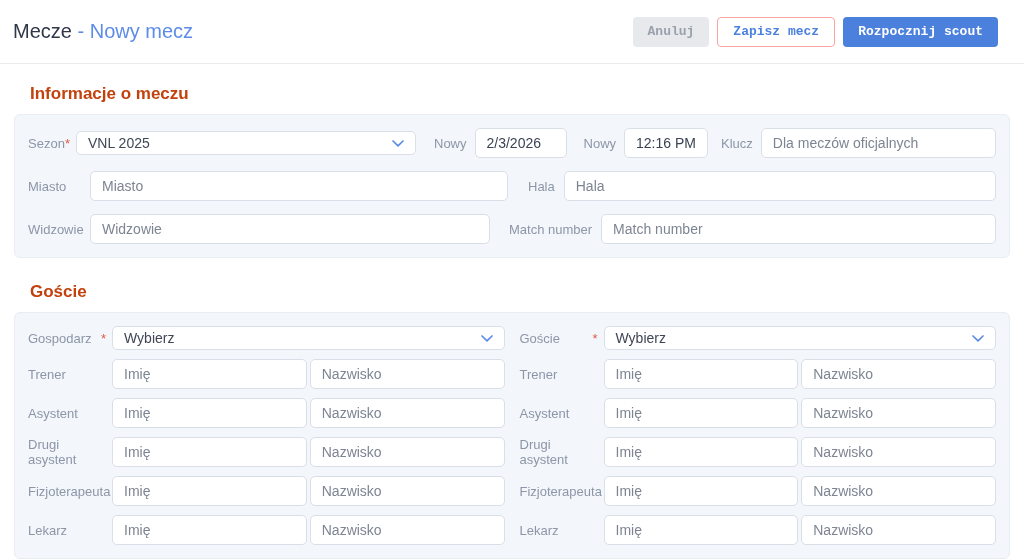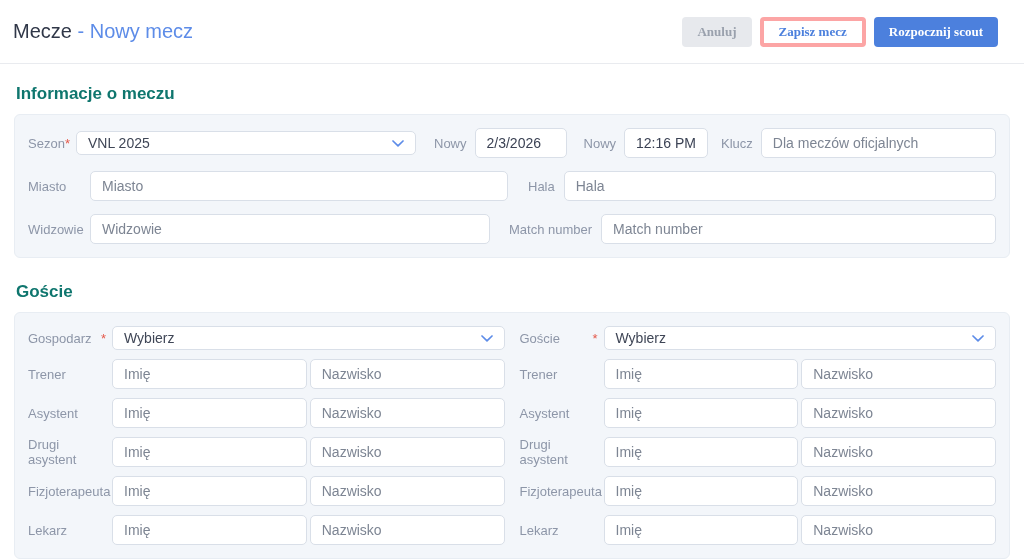--- a/index.html
+++ b/index.html
@@ -15,31 +15,31 @@
     height: 64px;
     display: flex; align-items: center; justify-content: space-between;
     padding: 0 26px 0 13px;
     border-bottom: 1px solid #e9ebef;
   }
   .page-title { font-size: 20px; font-weight: 500; color: #303748; margin: 0; white-space: nowrap; }
   .page-subtitle { color: var(--title-blue, #5d8ce8); font-weight: 500; }
   .topbar-actions { display: flex; gap: 8px; }
   .btn {
     height: 30px; padding: 0 15px; border-radius: 4px;
-    font-family: Liberation Serif, serif; font-size: 13px; font-weight: 600;
+    font-family: Liberation Mono, monospace; font-size: 13px; font-weight: 600;
     border: none; cursor: pointer; white-space: nowrap;
   }
   .btn-cancel { background: #e7e9ed; color: #9aa1ad; }
-  .btn-save   { background: #ffffff; border: 4px solid #fca5a5; color: var(--accent-blue, #4c80dd); }
+  .btn-save   { background: #ffffff; border: 1px solid #fca5a5; color: var(--accent-blue, #4c80dd); }
   .btn-start  { background: var(--accent-blue, #4c80dd); color: #ffffff; }
   
   main { padding: 0 14px; }
   .section-heading {
-    font-size: 17px; font-weight: 700; color: #0f766e;
-    margin: 20px 0 10px 2px;
+    font-size: 17px; font-weight: 700; color: #c2410c;
+    margin: 20px 0 10px 16px;
   }
   .section-heading.second { margin-top: 24px; }
   .panel {
     background: var(--panel-bg, #f3f6fa);
     border: 1px solid #e8edf3;
     border-radius: 6px;
     padding: 13px;
   }
   
   .flabel { font-size: 13px; color: #8d96a8; white-space: nowrap; flex-shrink: 0; }

